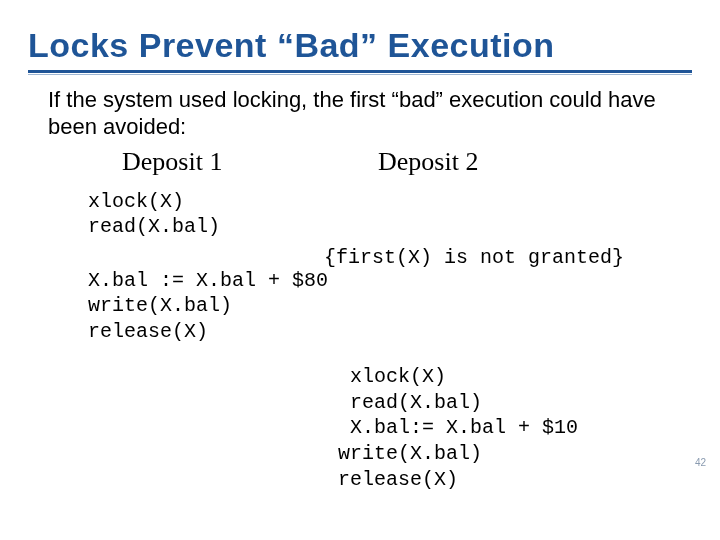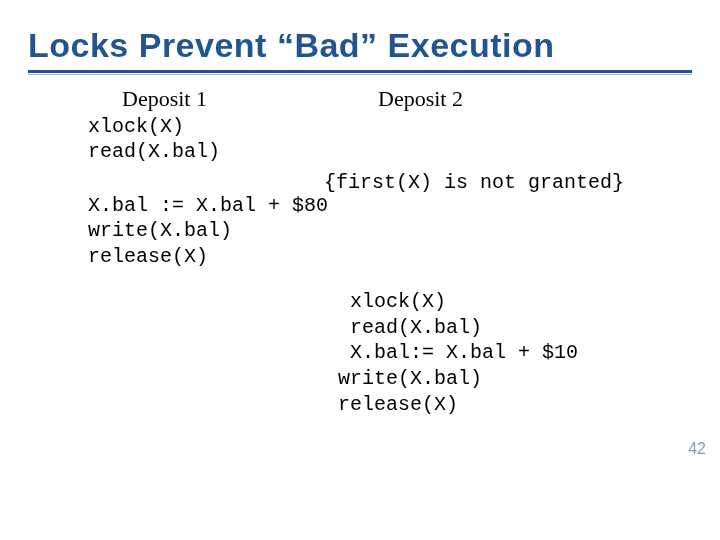--- a/index.html
+++ b/index.html
@@ -64,54 +64,55 @@
     flex-direction: column;
   }
   .col.left {
     width: 250px;
   }
   .col.right {
     width: 320px;
   }
   .dep-head {
     font-family: "Times New Roman", Times, serif;
-    font-size: 22px;
+    font-size: 26px;
     color: #000;
-    margin-bottom: 2px;
+    margin-bottom: 12px;
   }
   .dep-head.left { margin-left: 34px; }
   .dep-head.right { margin-left: 40px; }
   .serif {
     font-family: Liberation Mono, monospace;
     font-size: 20px;
     line-height: 1.28;
     white-space: pre;
   }
   .gap { height: 28px; }
   .page-num {
     position: absolute;
     right: 14px;
-    bottom: 24px;
-    font-size: 16px;
+    bottom: 14px;
+    font-size: 10px;
     color: #8a9bb0;
     font-family: Arial, sans-serif;
   }
 </style>
 </head>
 <body>
 
 <div class="slide">
 
   <h1 class="title">Locks Prevent “Bad” Execution</h1>
 
   <div class="rule">
     <div class="bar1"></div>
     <div class="bar2"></div>
   </div>
 
+  <p class="intro">If the system used locking, the first “bad” execution could have been avoided:</p>
 
   <div class="cols">
 
     <div class="col left">
       <div class="dep-head left">Deposit 1</div>
       <div class="serif">xlock(X)
 read(X.bal)</div>
       <div class="gap"></div>
       <div class="serif">X.bal := X.bal + $80
 write(X.bal)

